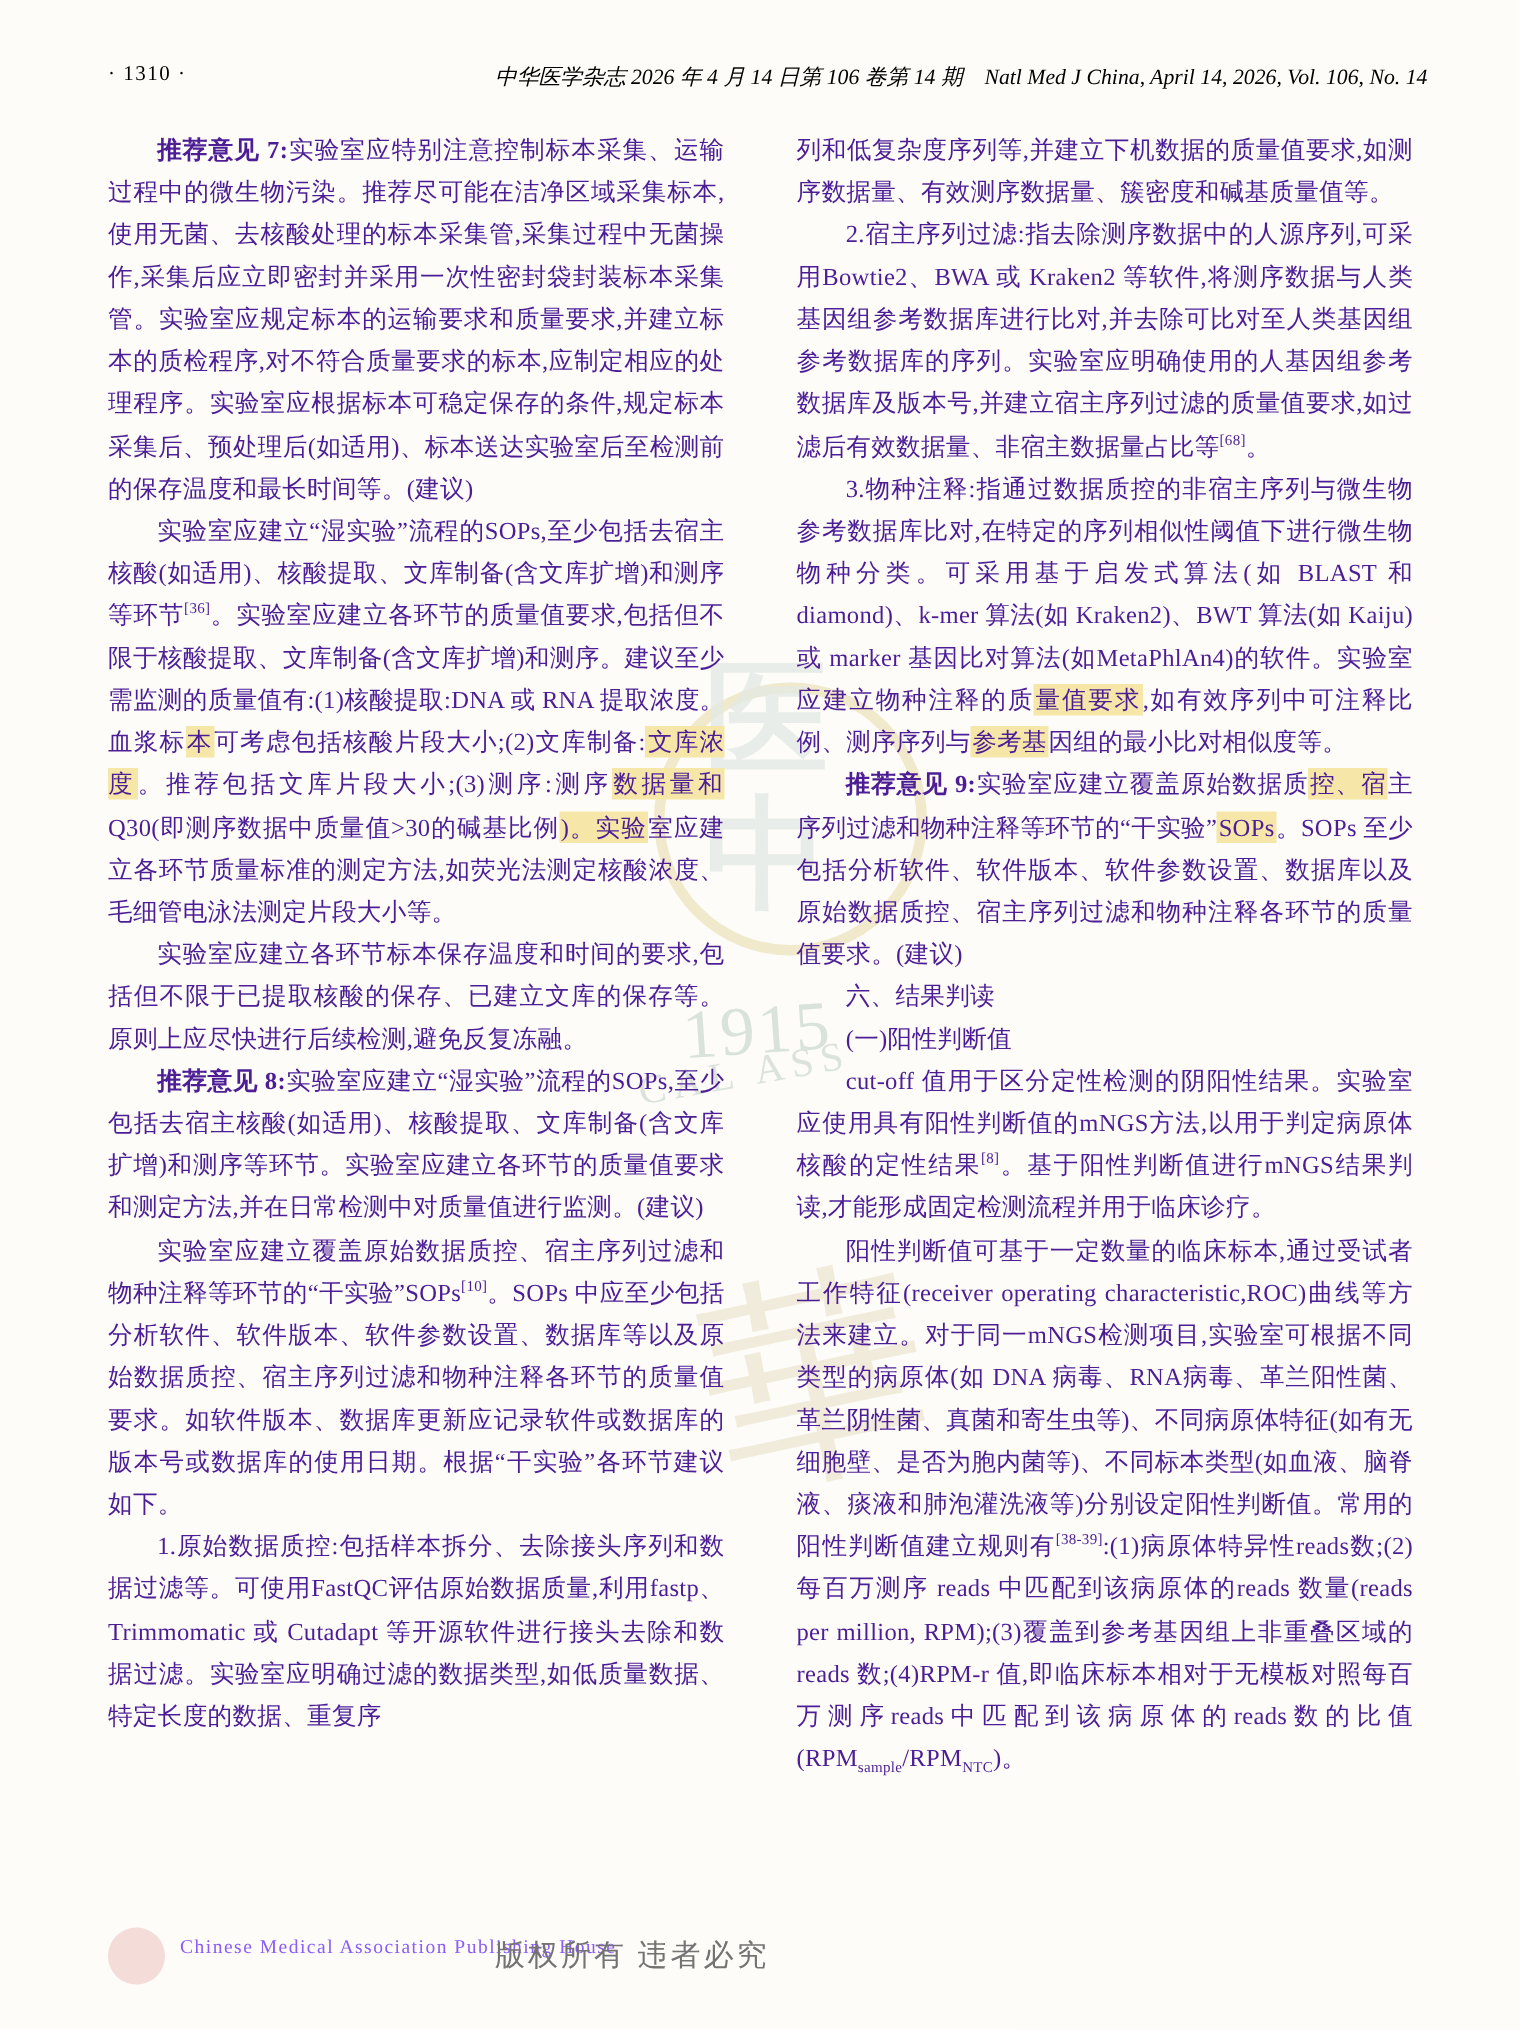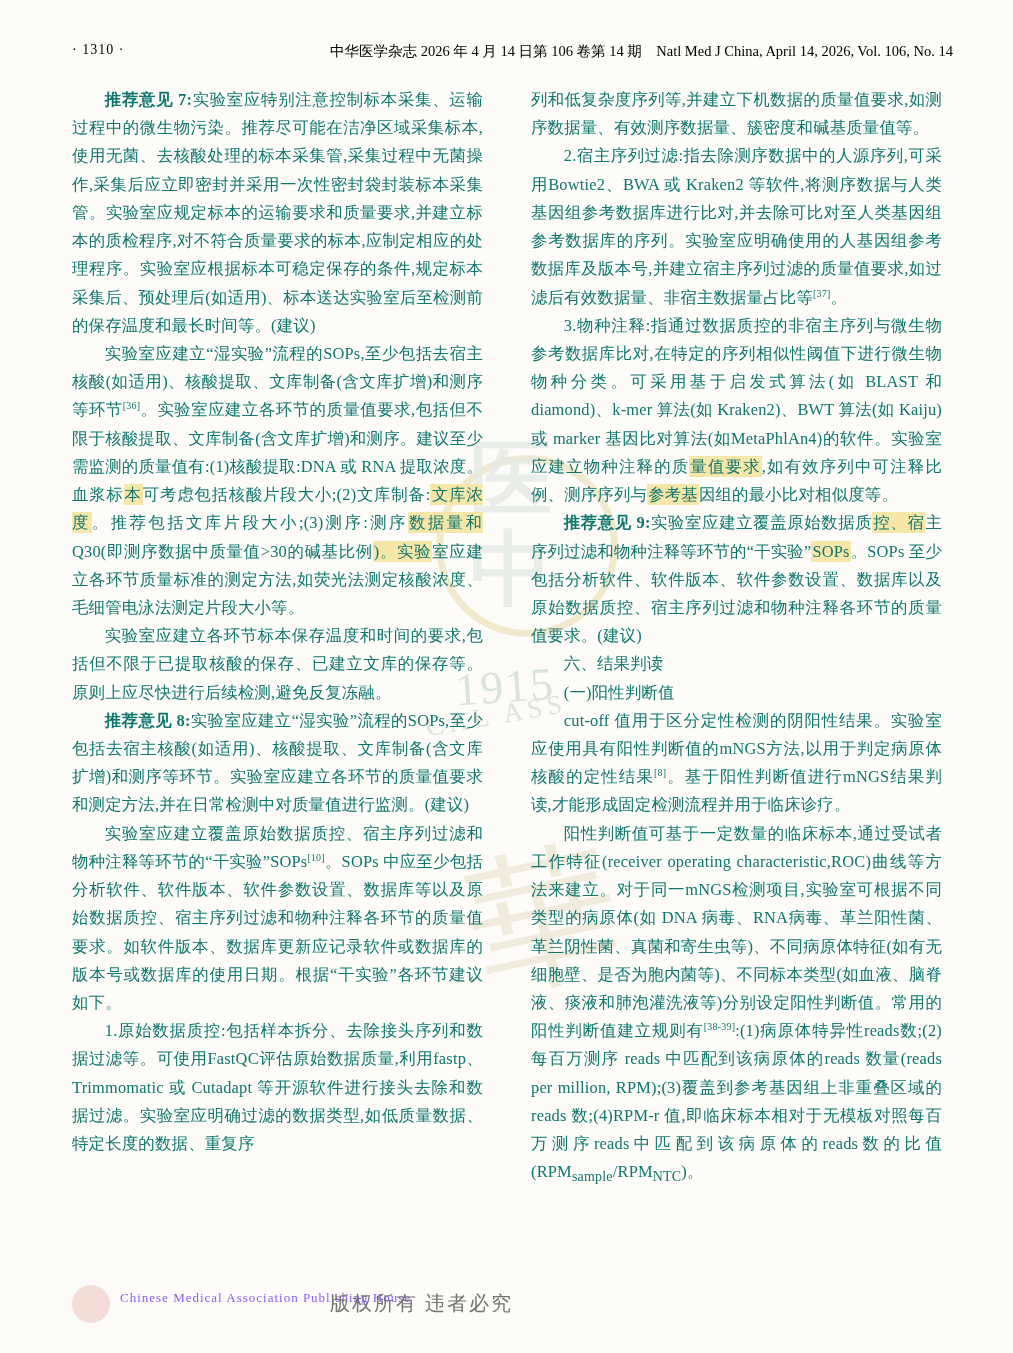--- a/index.html
+++ b/index.html
@@ -89,20 +89,21 @@
     top: 42px;
     font-size: 14px;
     letter-spacing: 1px;
   }
   .header-title {
     position: absolute;
     left: 330px;
     top: 42px;
     font-size: 14.5px;
     white-space: nowrap;
+    font-style: italic;
   }
 
   
   .cols {
     position: absolute;
     top: 86px;
     left: 72px;
     width: 870px;
     height: 1180px;
     display: flex;
@@ -110,35 +111,35 @@
   }
   .col {
     width: 411px;
   }
   p {
     margin: 0;
     font-size: 16.4px;
     line-height: 1.72;
     text-align: justify;
     text-justify: inter-ideograph;
-    color: #0f766e;
+    color: #4c1d95;
     letter-spacing: .2px;
   }
   p.ind { text-indent: 2em; }
   p.rec { text-indent: 2em; }
   .rec-label {
     font-weight: bold;
   }
   sup {
     font-size: 10px;
     vertical-align: super;
     line-height: 0;
   }
   .sub {
-    font-size: 14px;
+    font-size: 10px;
     vertical-align: sub;
     line-height: 0;
   }
   .hl {
     background: #f6e7a8;
     padding: 1px 1px;
   }
   .lat { font-family: "Liberation Serif", serif; }
 </style>
 </head>
@@ -175,21 +176,21 @@
 
       <p class="ind">实验室应建立覆盖原始数据质控、宿主序列过滤和物种注释等环节的“干实验”<span class="lat">SOPs</span><sup class="lat">[10]</sup>。<span class="lat">SOPs</span> 中应至少包括分析软件、软件版本、软件参数设置、数据库等以及原始数据质控、宿主序列过滤和物种注释各环节的质量值要求。如软件版本、数据库更新应记录软件或数据库的版本号或数据库的使用日期。根据“干实验”各环节建议如下。</p>
 
       <p class="ind">1.原始数据质控:包括样本拆分、去除接头序列和数据过滤等。可使用<span class="lat">FastQC</span>评估原始数据质量,利用<span class="lat">fastp</span>、<span class="lat">Trimmomatic</span> 或 <span class="lat">Cutadapt</span> 等开源软件进行接头去除和数据过滤。实验室应明确过滤的数据类型,如低质量数据、特定长度的数据、重复序</p>
     </div>
 
     <div class="col">
 
       <p>列和低复杂度序列等,并建立下机数据的质量值要求,如测序数据量、有效测序数据量、簇密度和碱基质量值等。</p>
 
-      <p class="ind">2.宿主序列过滤:指去除测序数据中的人源序列,可采用<span class="lat">Bowtie2</span>、<span class="lat">BWA</span> 或 <span class="lat">Kraken2</span> 等软件,将测序数据与人类基因组参考数据库进行比对,并去除可比对至人类基因组参考数据库的序列。实验室应明确使用的人基因组参考数据库及版本号,并建立宿主序列过滤的质量值要求,如过滤后有效数据量、非宿主数据量占比等<sup class="lat">[37]</sup>。</p>
+      <p class="ind">2.宿主序列过滤:指去除测序数据中的人源序列,可采用<span class="lat">Bowtie2</span>、<span class="lat">BWA</span> 或 <span class="lat">Kraken2</span> 等软件,将测序数据与人类基因组参考数据库进行比对,并去除可比对至人类基因组参考数据库的序列。实验室应明确使用的人基因组参考数据库及版本号,并建立宿主序列过滤的质量值要求,如过滤后有效数据量、非宿主数据量占比等<sup class="lat">[68]</sup>。</p>
 
       <p class="ind">3.物种注释:指通过数据质控的非宿主序列与微生物参考数据库比对,在特定的序列相似性阈值下进行微生物物种分类。可采用基于启发式算法(如 <span class="lat">BLAST</span> 和 <span class="lat">diamond</span>)、<span class="lat">k-mer</span> 算法(如 <span class="lat">Kraken2</span>)、<span class="lat">BWT</span> 算法(如 <span class="lat">Kaiju</span>)或 <span class="lat">marker</span> 基因比对算法(如<span class="lat">MetaPhlAn4</span>)的软件。实验室应建立物种注释的质<span class="hl">量值要求</span>,如有效序列中可注释比例、测序序列与<span class="hl">参考基</span>因组的最小比对相似度等。</p>
 
       <p class="rec"><span class="rec-label">推荐意见 9:</span>实验室应建立覆盖原始数据质<span class="hl">控、宿</span>主序列过滤和物种注释等环节的“干实验”<span class="hl lat">SOPs</span>。<span class="lat">SOPs</span> 至少包括分析软件、软件版本、软件参数设置、数据库以及原始数据质控、宿主序列过滤和物种注释各环节的质量值要求。(建议)</p>
 
       <p class="ind">六、结果判读</p>
 
       <p class="ind">(一)阳性判断值</p>
 
       <p class="ind"><span class="lat">cut-off</span> 值用于区分定性检测的阴阳性结果。实验室应使用具有阳性判断值的<span class="lat">mNGS</span>方法,以用于判定病原体核酸的定性结果<sup class="lat">[8]</sup>。基于阳性判断值进行<span class="lat">mNGS</span>结果判读,才能形成固定检测流程并用于临床诊疗。</p>

